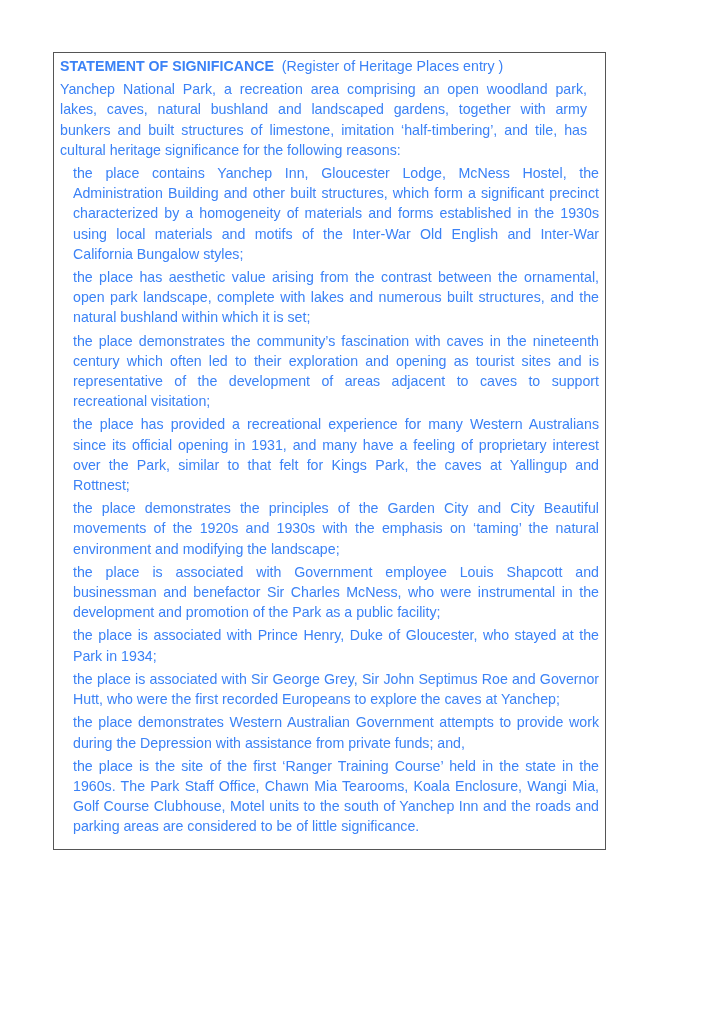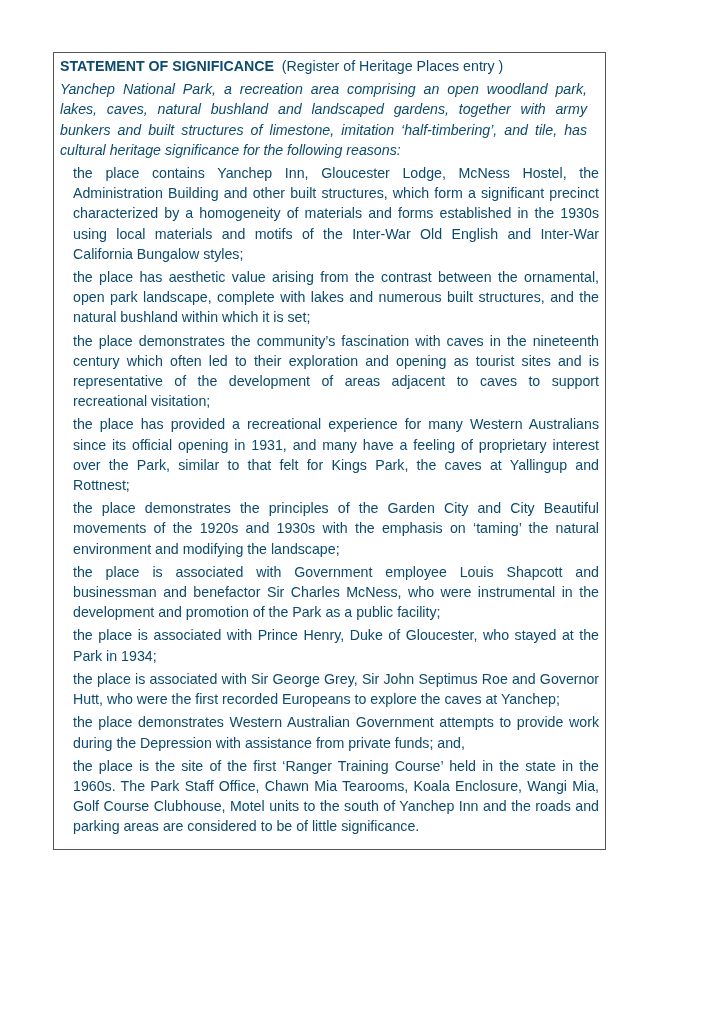--- a/index.html
+++ b/index.html
@@ -5,27 +5,27 @@
   html, body { margin: 0; padding: 0; background: #ffffff; }
   body { width: 705px; height: 1023px; position: relative; overflow: hidden; }
   .box {
     position: absolute;
     left: 53px; top: 52px;
     width: 553px;
     border: 1px solid #555;
     box-sizing: border-box;
     padding: 3px 6px 4px 6px;
     font-family: "Liberation Sans", sans-serif;
-    color: #0c4a6e;
+    color: #3b82f6;
     font-size: 14.2px;
     line-height: 20.2px;
   }
   .heading { margin: 0 0 3px 0; }
   .heading b { font-weight: bold; }
-  .intro { font-style: italic; text-align: justify; margin: 0 12px 3px 0; }
+  .intro { text-align: justify; margin: 0 12px 3px 0; }
   .reasons { margin: 0; padding: 0; list-style: none; }
   .reasons li { text-align: justify; margin: 0 0 3px 13px; }
   .reasons li:last-child { margin-bottom: 8px; }
 </style>
 </head>
 <body>
 
 <div class="box">
   <p class="heading">
     <b>STATEMENT OF SIGNIFICANCE</b>&nbsp;

